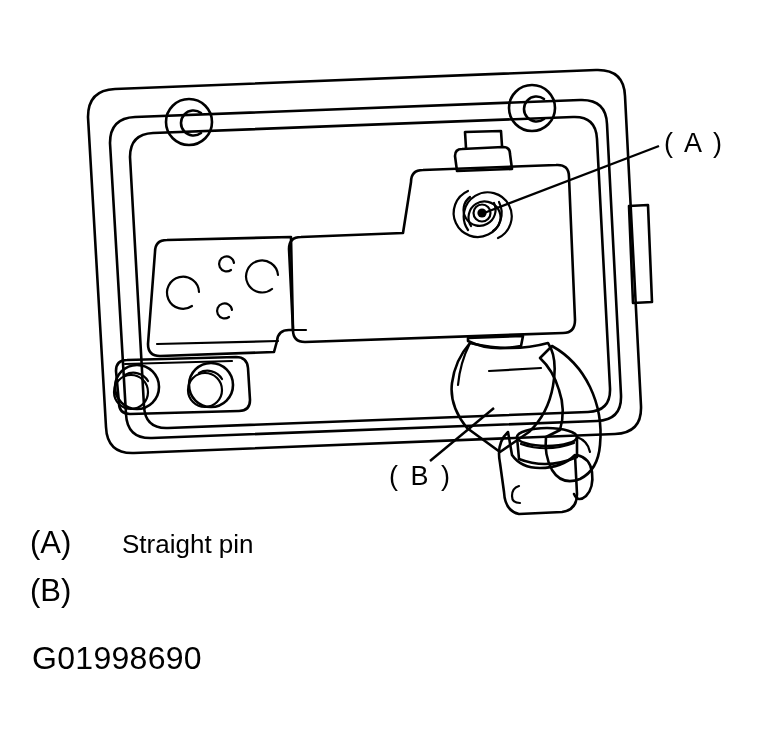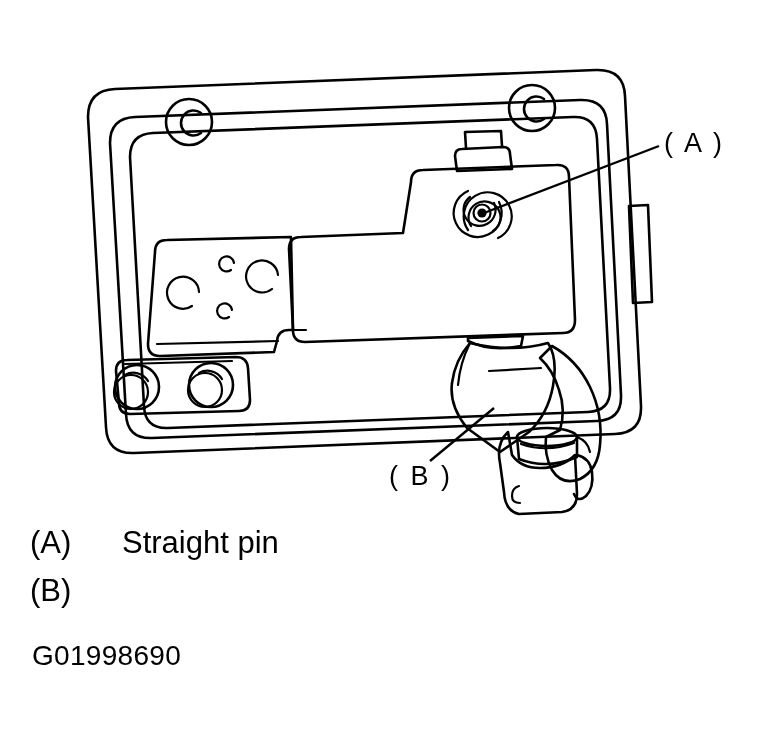--- a/index.html
+++ b/index.html
@@ -70,28 +70,28 @@
     align-items: baseline;
     height: 48px;
   }
   .legend-key {
     font-size: 31px;
     width: 92px;
     flex: 0 0 92px;
     white-space: pre;
   }
   .legend-desc {
-    font-size: 31px;
+    font-size: 26px;
     white-space: pre;
   }
   .figcode {
     position: absolute;
     left: 32px;
     top: 640px;
-    font-size: 28px;
+    font-size: 32px;
     letter-spacing: 0.3px;
   }
 </style>
 </head>
 <body>
 
 <div id="figure-root">
 
   <svg class="diagram" viewBox="0 0 760 746" xmlns="http://www.w3.org/2000/svg">
 

